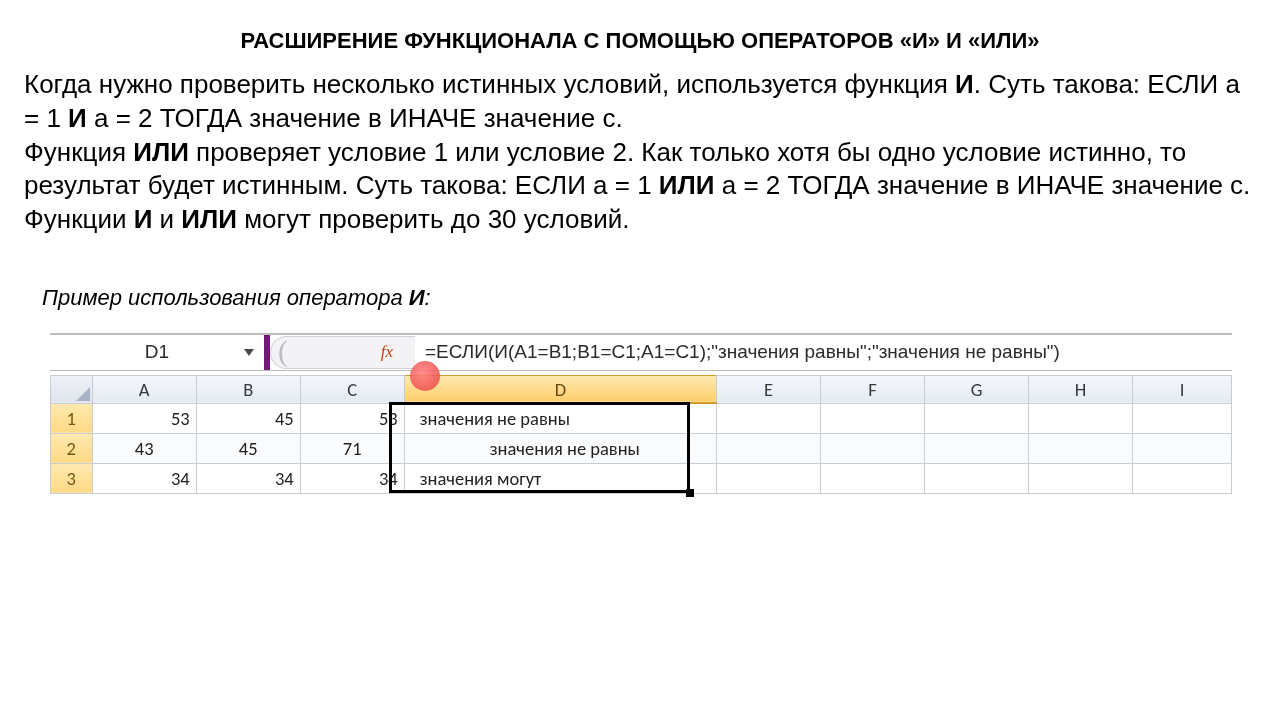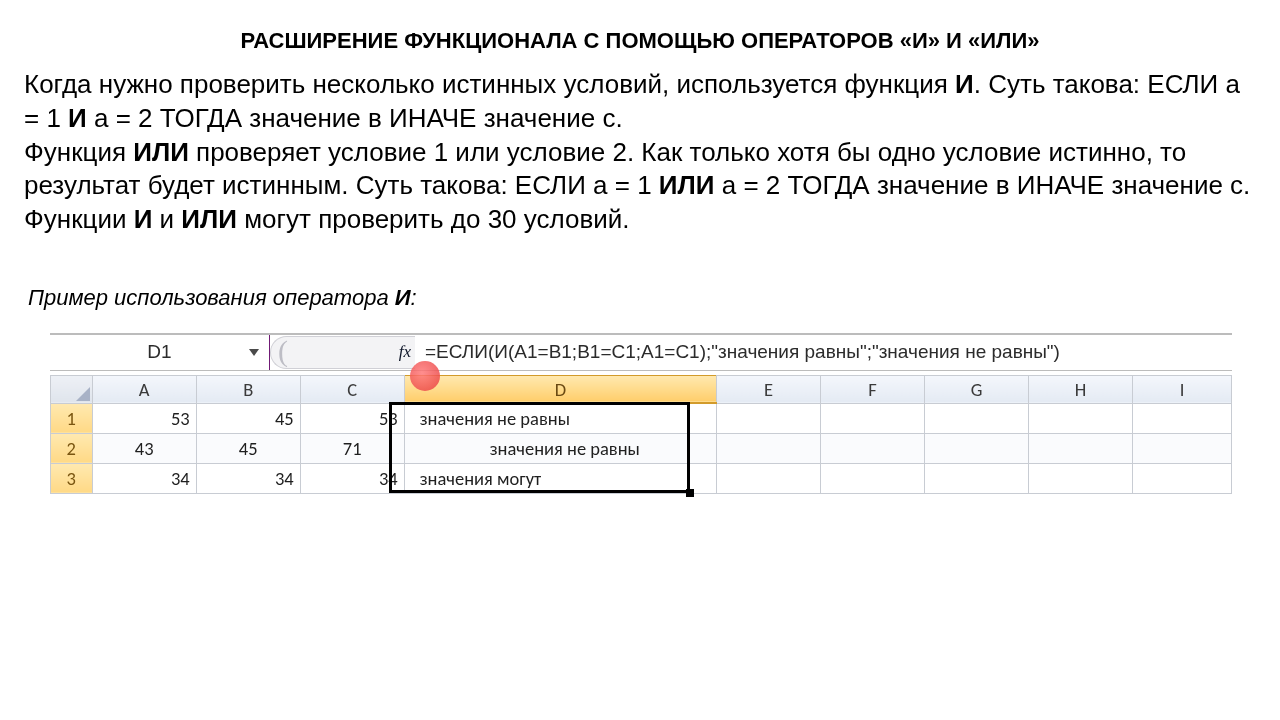--- a/index.html
+++ b/index.html
@@ -24,21 +24,21 @@
   }
   .para {
     font-size: 26px;
     line-height: 1.3;
     margin-bottom: 0;
   }
   .para b { font-weight: bold; }
   .example-label {
     font-style: italic;
     font-size: 22px;
-    margin: 48px 0 18px 4px;
+    margin: 48px 0 18px 18px;
   }
   .example-label b { font-weight: bold; }
 
   
   .ss-wrap {
     margin: 22px 24px 0 26px;
     position: relative;
     border-top: 2px solid #bcbcbc;
   }
   .fbar {
@@ -47,21 +47,21 @@
     height: 36px;
     font-size: 19px;
     color: #2b2b2b;
     background: #fff;
     border-bottom: 1px solid #bcbcbc;
   }
   .namebox {
     width: 220px;
     text-align: center;
     padding: 0 8px;
-    border-right: 1px solid #701a75;
+    border-right: 6px solid #701a75;
     position: relative;
     height: 100%;
     display: flex;
     align-items: center;
     justify-content: center;
   }
   .namebox::after {
     content: "";
     position: absolute;
     right: 10px;
@@ -90,24 +90,24 @@
   .cap-paren {
     position: absolute;
     left: 8px;
     top: -1px;
     font-size: 30px;
     color: #bdbdc5;
     font-family: "Times New Roman", serif;
   }
   .fx-label {
     position: absolute;
-    right: 4px;
+    right: 22px;
     font-style: italic;
     font-size: 17px;
-    color: #0f172a;
+    color: #c2410c;
     font-family: "Times New Roman", serif;
   }
   .formula {
     flex: 1;
     padding: 0 10px;
     white-space: nowrap;
     overflow: hidden;
   }
   .red-dot {
     position: absolute;

